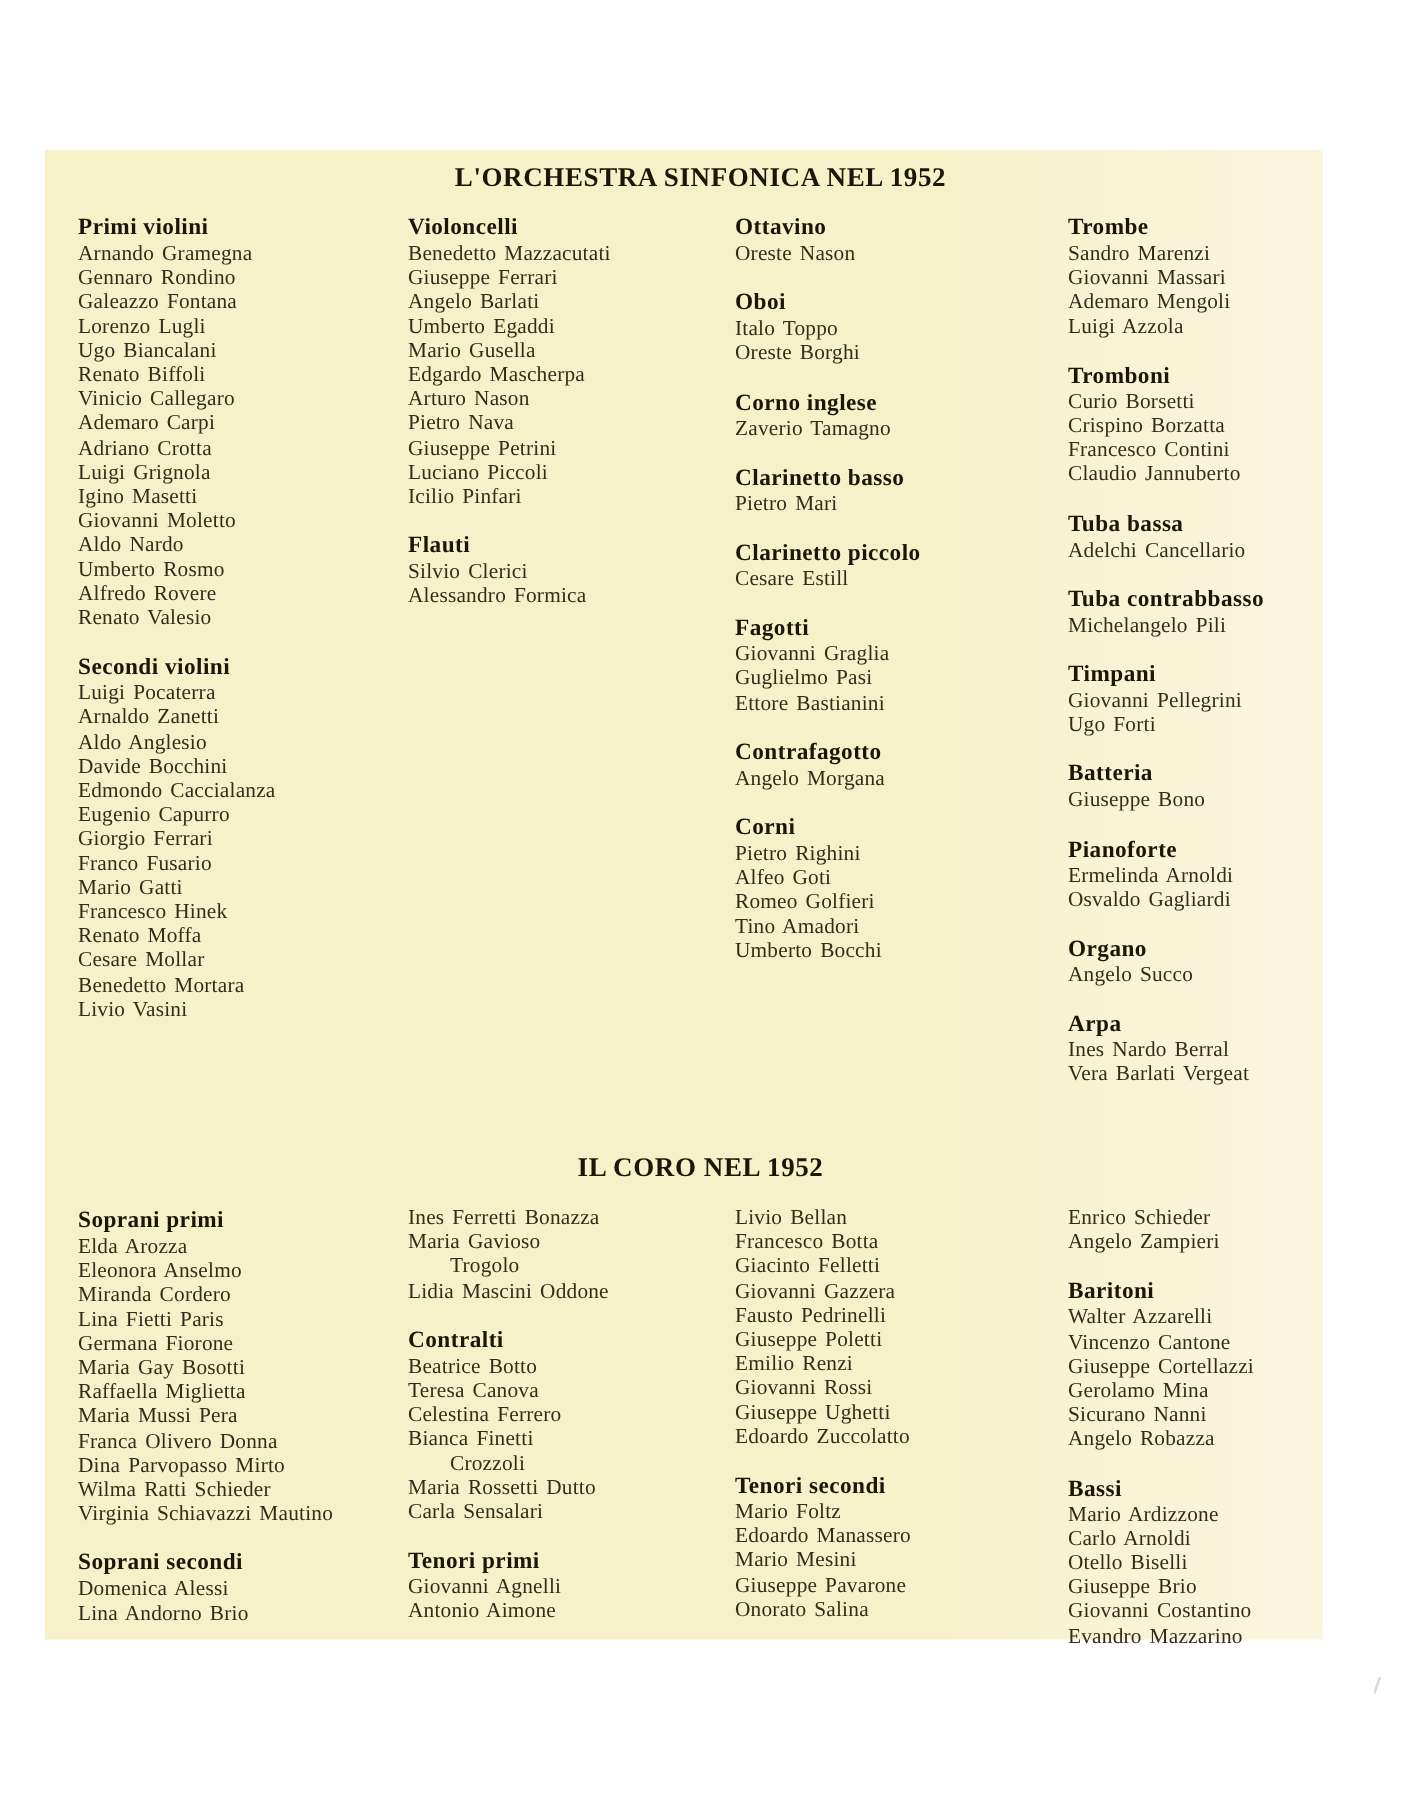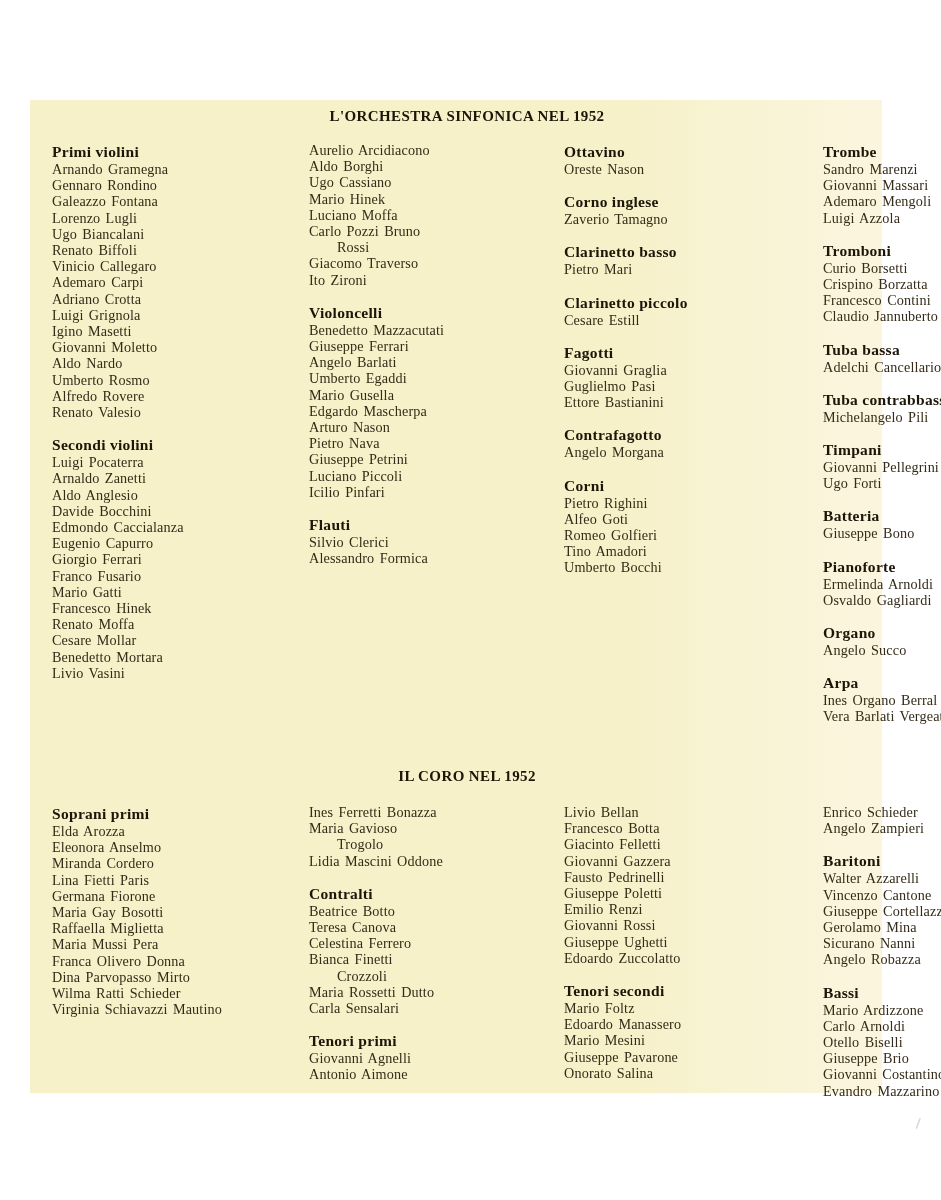--- a/index.html
+++ b/index.html
@@ -15,28 +15,28 @@
     width:941px;height:1200px;position:relative;overflow:hidden;
     background:var(--bg);
     font-family:"Liberation Serif", serif;
   }
   .paper{
     position:absolute;left:30px;top:100px;width:852px;height:993px;
     background:linear-gradient(90deg,var(--paper) 0%,var(--paper) 70%,var(--paper-edge) 96%,var(--paper-edge) 100%);
   }
   .title{
     position:absolute;left:22px;width:830px;text-align:center;
-    font-weight:bold;font-size:15px;letter-spacing:0.4px;
+    font-weight:bold;font-size:18px;letter-spacing:0.4px;
     color:var(--heading-ink);white-space:nowrap;
   }
   #orch-title{top:8px;}
   #coro-title{top:668px;}
   .cols{
     position:absolute;left:22px;width:830px;
-    display:grid;grid-template-columns:220px 218px 222px 1fr;gap:37px;
+    display:grid;grid-template-columns:220px 218px 222px 1fr;
   }
   #orch-cols{top:42px;}
   #coro-cols{top:704px;}
   .col{min-width:0;}
   .block:not(:first-child){margin-top:15px;}
   .heading{
     font-size:15.5px;font-weight:bold;line-height:19px;
     color:var(--heading-ink);letter-spacing:0.3px;white-space:nowrap;
   }
   .name{
@@ -89,31 +89,20 @@
           <div class="name">Mario Gatti</div>
           <div class="name">Francesco Hinek</div>
           <div class="name">Renato Moffa</div>
           <div class="name">Cesare Mollar</div>
           <div class="name">Benedetto Mortara</div>
           <div class="name">Livio Vasini</div>
         </div>
       </div>
       <div class="col">
         <div class="block">
-          <div class="name">Aurelio Arcidiacono</div>
-          <div class="name">Aldo Borghi</div>
-          <div class="name">Ugo Cassiano</div>
-          <div class="name">Mario Hinek</div>
-          <div class="name">Luciano Moffa</div>
-          <div class="name">Carlo Pozzi Bruno</div>
-          <div class="name indent">Rossi</div>
-          <div class="name">Giacomo Traverso</div>
-          <div class="name">Ito Zironi</div>
-        </div>
-        <div class="block">
           <div class="heading">Violoncelli</div>
           <div class="name">Benedetto Mazzacutati</div>
           <div class="name">Giuseppe Ferrari</div>
           <div class="name">Angelo Barlati</div>
           <div class="name">Umberto Egaddi</div>
           <div class="name">Mario Gusella</div>
           <div class="name">Edgardo Mascherpa</div>
           <div class="name">Arturo Nason</div>
           <div class="name">Pietro Nava</div>
           <div class="name">Giuseppe Petrini</div>
@@ -125,20 +114,25 @@
           <div class="name">Silvio Clerici</div>
           <div class="name">Alessandro Formica</div>
         </div>
       </div>
       <div class="col">
         <div class="block">
           <div class="heading">Ottavino</div>
           <div class="name">Oreste Nason</div>
         </div>
         <div class="block">
+          <div class="heading">Oboi</div>
+          <div class="name">Italo Toppo</div>
+          <div class="name">Oreste Borghi</div>
+        </div>
+        <div class="block">
           <div class="heading">Corno inglese</div>
           <div class="name">Zaverio Tamagno</div>
         </div>
         <div class="block">
           <div class="heading">Clarinetto basso</div>
           <div class="name">Pietro Mari</div>
         </div>
         <div class="block">
           <div class="heading">Clarinetto piccolo</div>
           <div class="name">Cesare Estill</div>
@@ -198,21 +192,21 @@
           <div class="heading">Pianoforte</div>
           <div class="name">Ermelinda Arnoldi</div>
           <div class="name">Osvaldo Gagliardi</div>
         </div>
         <div class="block">
           <div class="heading">Organo</div>
           <div class="name">Angelo Succo</div>
         </div>
         <div class="block">
           <div class="heading">Arpa</div>
-          <div class="name">Ines Organo Berral</div>
+          <div class="name">Ines Nardo Berral</div>
           <div class="name">Vera Barlati Vergeat</div>
         </div>
       </div>
     </div>
   <div class="title" id="coro-title">IL CORO NEL 1952</div>
   <div class="cols" id="coro-cols">
       <div class="col">
         <div class="block">
           <div class="heading">Soprani primi</div>
           <div class="name">Elda Arozza</div>
@@ -221,20 +215,25 @@
           <div class="name">Lina Fietti Paris</div>
           <div class="name">Germana Fiorone</div>
           <div class="name">Maria Gay Bosotti</div>
           <div class="name">Raffaella Miglietta</div>
           <div class="name">Maria Mussi Pera</div>
           <div class="name">Franca Olivero Donna</div>
           <div class="name">Dina Parvopasso Mirto</div>
           <div class="name">Wilma Ratti Schieder</div>
           <div class="name">Virginia Schiavazzi Mautino</div>
         </div>
+        <div class="block">
+          <div class="heading">Soprani secondi</div>
+          <div class="name">Domenica Alessi</div>
+          <div class="name">Lina Andorno Brio</div>
+        </div>
       </div>
       <div class="col">
         <div class="block">
           <div class="name">Ines Ferretti Bonazza</div>
           <div class="name">Maria Gavioso</div>
           <div class="name indent">Trogolo</div>
           <div class="name">Lidia Mascini Oddone</div>
         </div>
         <div class="block">
           <div class="heading">Contralti</div>

